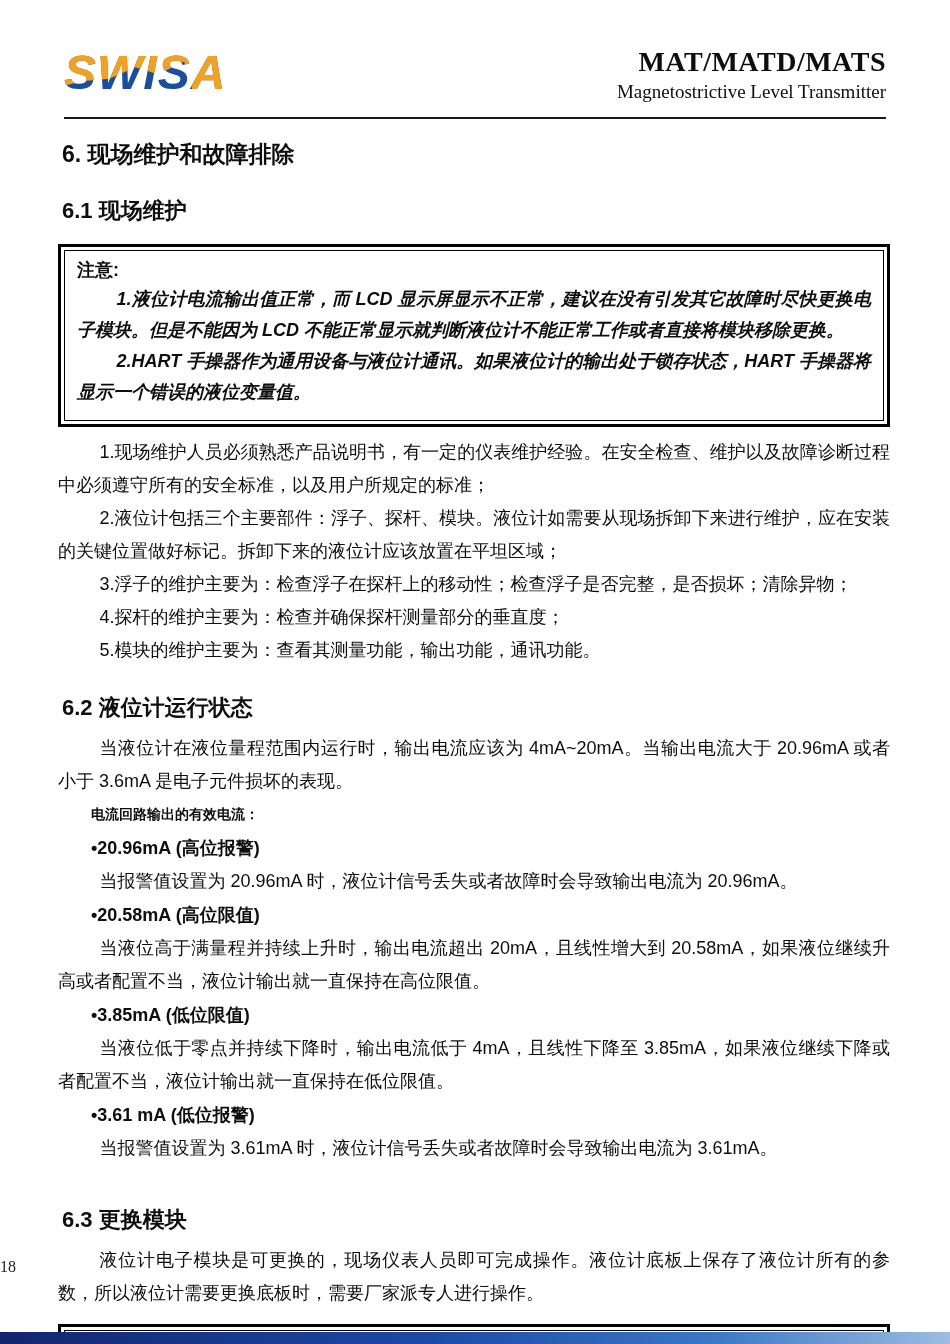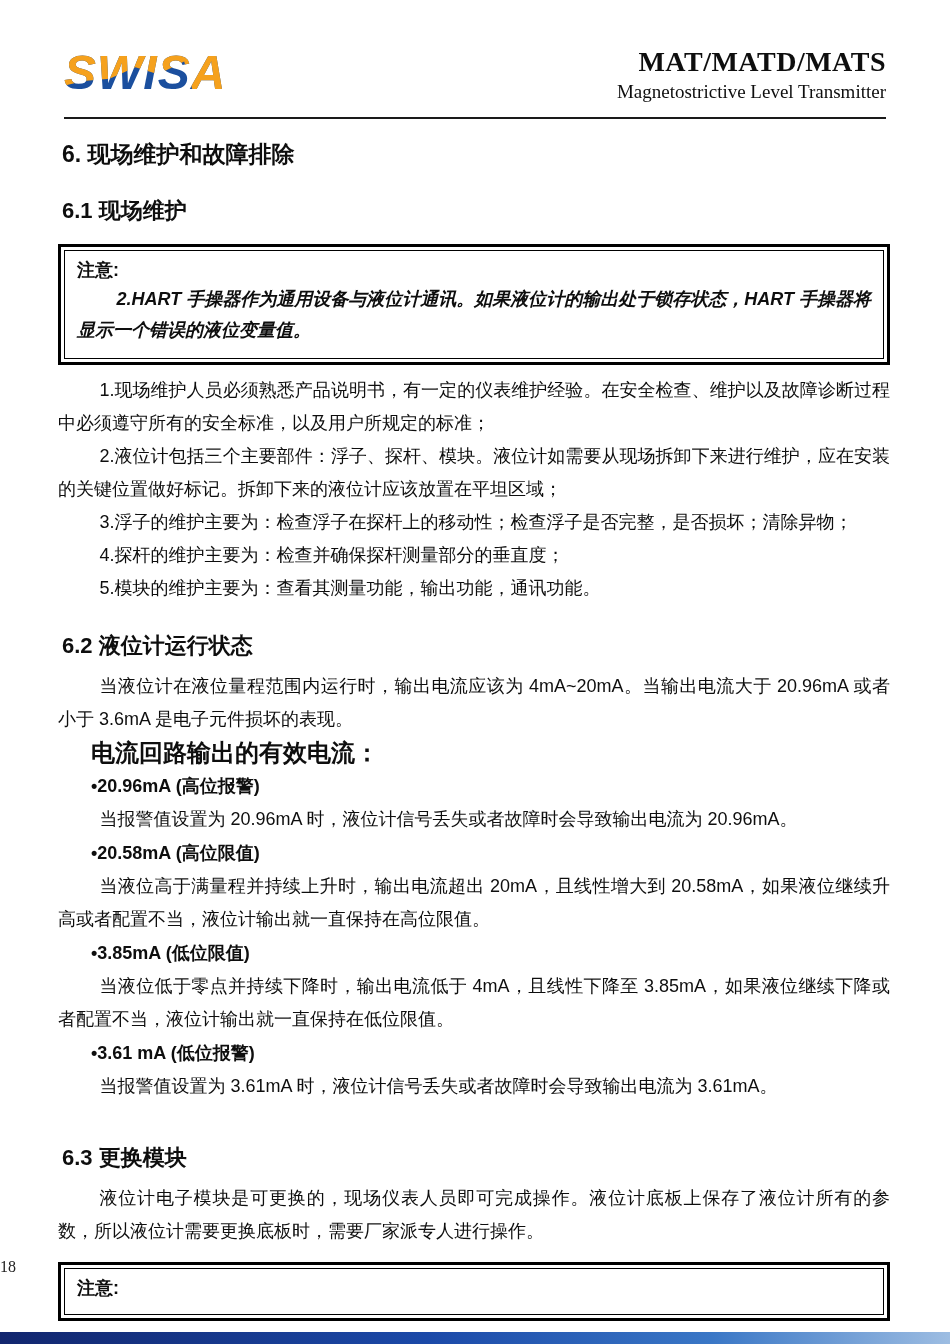--- a/index.html
+++ b/index.html
@@ -39,21 +39,21 @@
   
   .main{padding:0 60px 0 58px;}
   .h1{font-size:23px;font-weight:bold;margin:20px 0 0 4px;}
   .h2{font-size:22px;font-weight:bold;margin:26px 0 0 4px;}
   p{margin:0;}
   .para{
     font-size:18px;line-height:33px;text-indent:2.3em;
     text-align:justify;
   }
   .para-first{margin-top:9px;}
-  .bold-label{font-size:24px;line-height:33px;font-weight:bold;padding-left:33px;}
+  .bold-label{font-size:14px;line-height:33px;font-weight:bold;padding-left:33px;}
   .bullet-head{font-size:18px;line-height:34px;font-weight:bold;padding-left:33px;}
   
   .notebox{border:3px solid #000;margin-top:18px;}
   .notebox-inner{border:1px solid #000;margin:3px;padding:5px 12px 12px 12px;}
   .note-label{font-size:18px;font-weight:bold;line-height:28px;}
   .note-para{
     font-size:18px;font-weight:bold;font-style:italic;
     line-height:31px;text-indent:2.2em;text-align:justify;
   }
   
@@ -87,20 +87,21 @@
 
   <div class="main">
 
     <div class="h1">6. 现场维护和故障排除</div>
 
     <div class="h2">6.1 现场维护</div>
 
     <div class="notebox">
       <div class="notebox-inner">
         <div class="note-label">注意:</div>
+        <p class="note-para">1.液位计电流输出值正常，而 LCD 显示屏显示不正常，建议在没有引发其它故障时尽快更换电子模块。但是不能因为 LCD 不能正常显示就判断液位计不能正常工作或者直接将模块移除更换。</p>
         <p class="note-para">2.HART 手操器作为通用设备与液位计通讯。如果液位计的输出处于锁存状态，HART 手操器将显示一个错误的液位变量值。</p>
       </div>
     </div>
 
     <p class="para para-first">1.现场维护人员必须熟悉产品说明书，有一定的仪表维护经验。在安全检查、维护以及故障诊断过程中必须遵守所有的安全标准，以及用户所规定的标准；</p>
     <p class="para">2.液位计包括三个主要部件：浮子、探杆、模块。液位计如需要从现场拆卸下来进行维护，应在安装的关键位置做好标记。拆卸下来的液位计应该放置在平坦区域；</p>
     <p class="para">3.浮子的维护主要为：检查浮子在探杆上的移动性；检查浮子是否完整，是否损坏；清除异物；</p>
     <p class="para">4.探杆的维护主要为：检查并确保探杆测量部分的垂直度；</p>
     <p class="para">5.模块的维护主要为：查看其测量功能，输出功能，通讯功能。</p>
 

